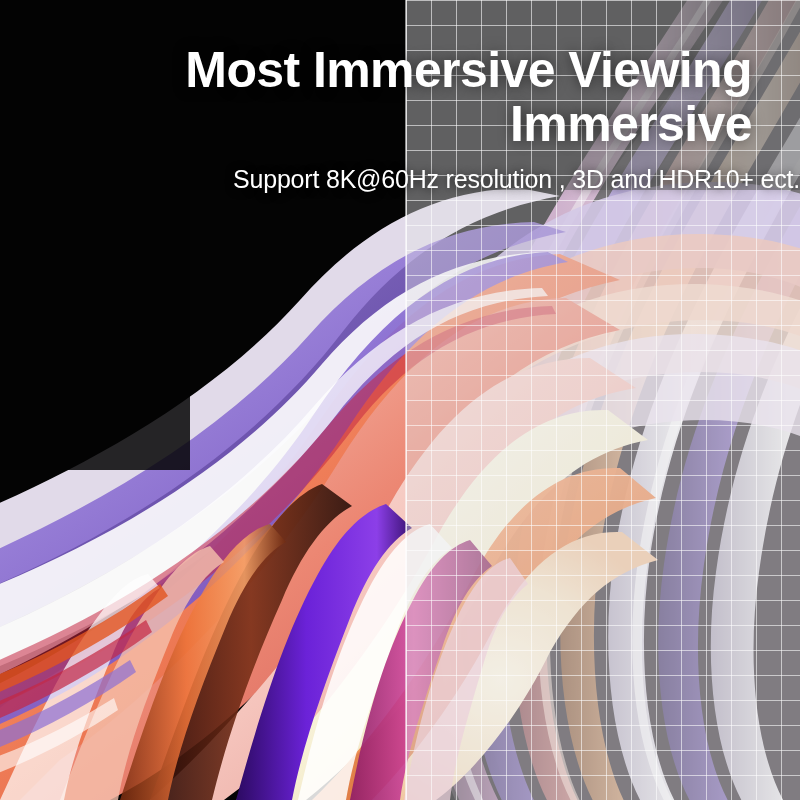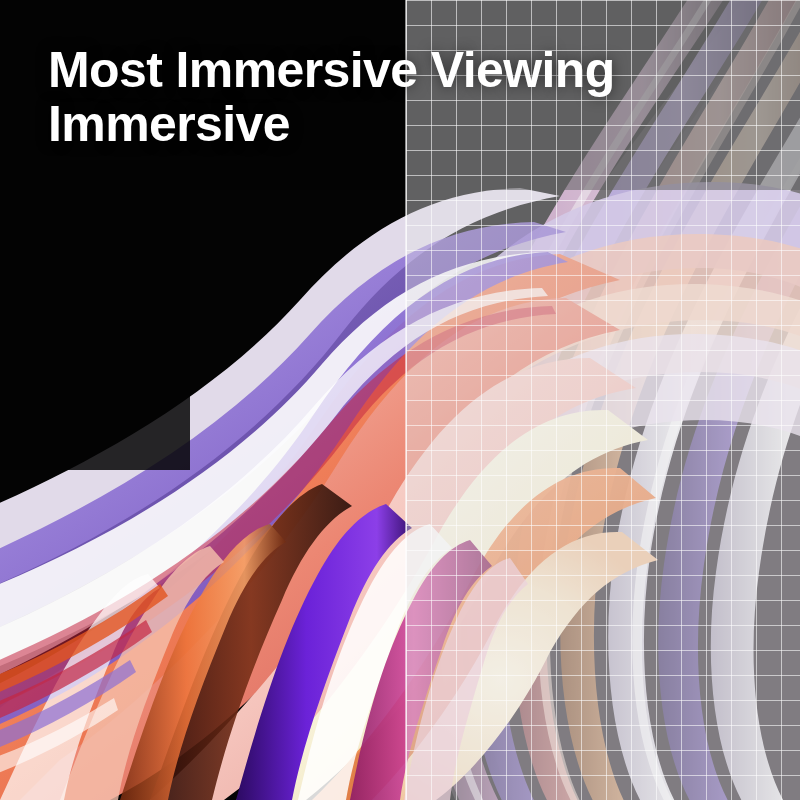--- a/index.html
+++ b/index.html
@@ -58,21 +58,21 @@
       linear-gradient(to bottom, rgba(255,255,255,0.55) 1px, transparent 1px);
     background-size:25px 25px;
     pointer-events:none;
   }
 
   
   .text-block {
     position:absolute;
     left:0; top:0;
     width:800px;
-    text-align:left;
+    text-align:right;
     z-index:40;
     pointer-events:none;
   }
   #headline {
     margin-top:44px;
     color:#ffffff;
     font-size:50px;
     line-height:1.07;
     font-weight:700;
     letter-spacing:-0.6px;
@@ -295,15 +295,16 @@
   <div class="grid-dark"></div>
   <div class="veil"></div>
   <div class="grid-light"></div>
   <div class="veil-edge"></div>
 
   <div class="text-block">
     <div id="headline">
       <div>Most Immersive Viewing</div>
       <div>Immersive</div>
     </div>
+    <div id="subhead">Support 8K@60Hz resolution , 3D and HDR10+ ect.</div>
   </div>
 
 </div>
 
 </body></html>

